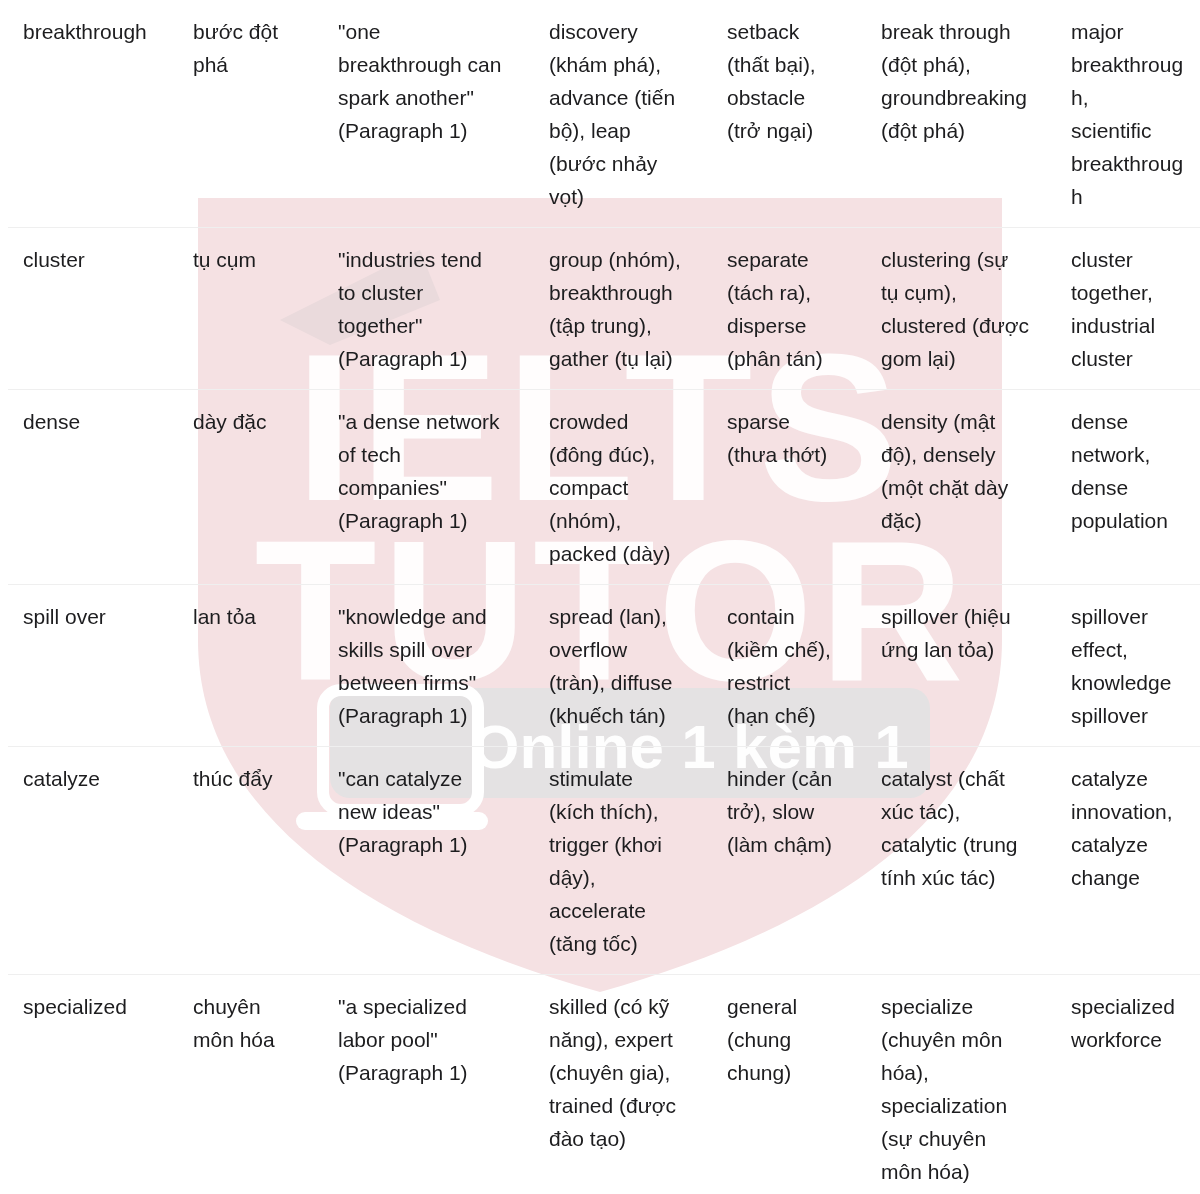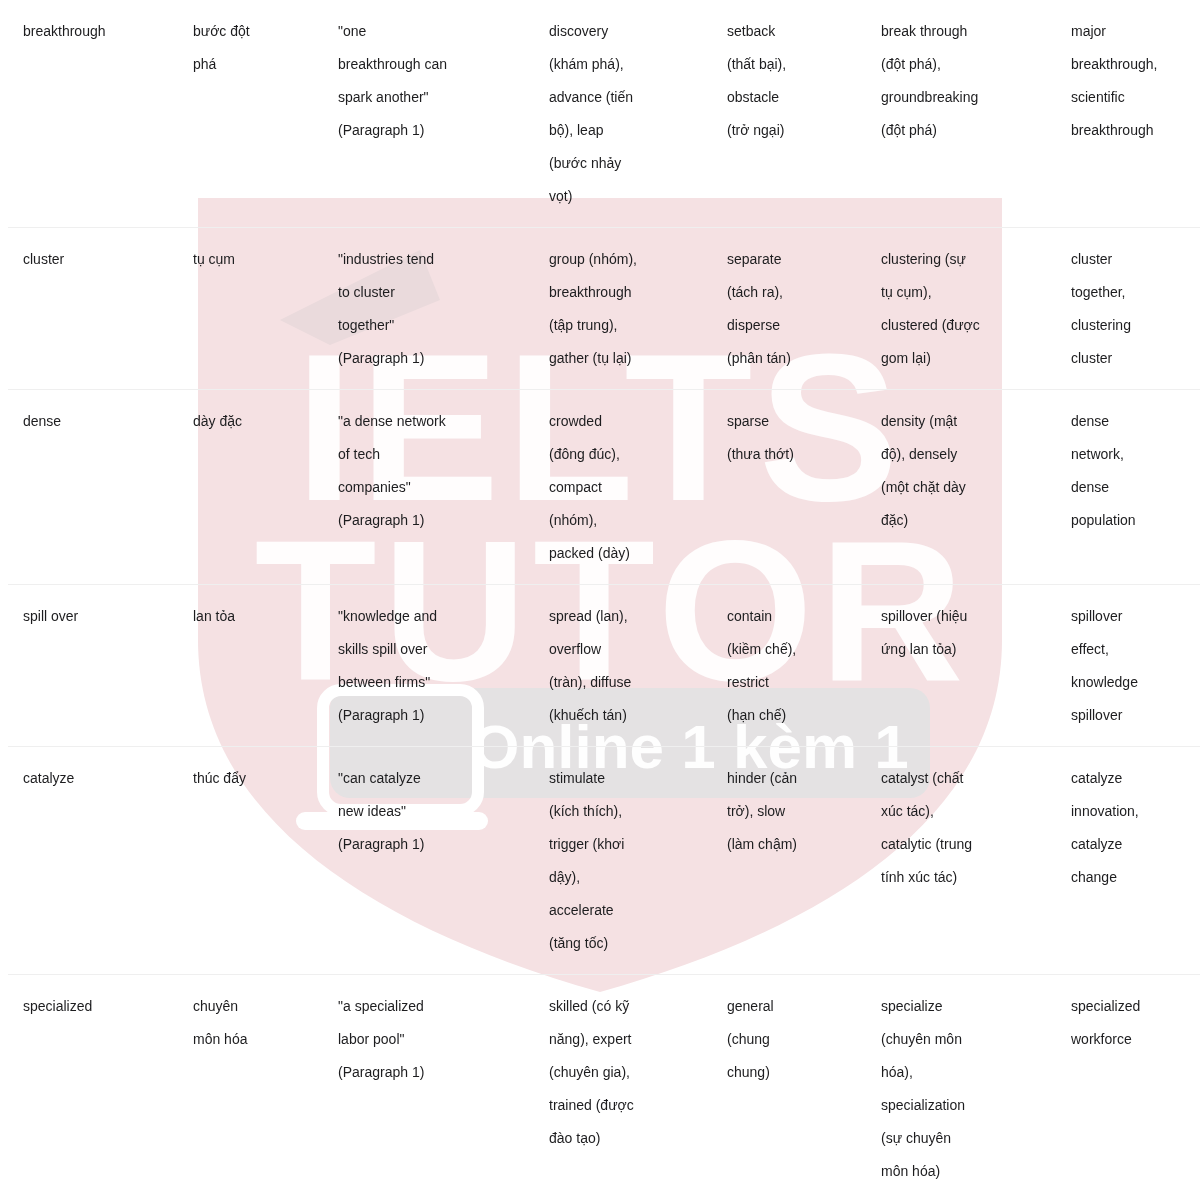--- a/index.html
+++ b/index.html
@@ -28,21 +28,21 @@
       position: absolute;
       left: 8px;
       top: 0;
       width: 1192px;
       border-collapse: collapse;
       z-index: 1;
       table-layout: fixed;
     }
     .vocab-table td {
       vertical-align: top;
-      font-size: 14px;
+      font-size: 21px;
       line-height: 33px;
       padding: 15px 8px 14px 15px;
       white-space: normal;
       word-wrap: break-word;
     }
     .vocab-table tr {
       border-bottom: 1px solid #efefef;
     }
     .vocab-table tr:last-child {
       border-bottom: none;
@@ -159,21 +159,21 @@
         </td>
         <td class="c5">
           <span class="cell-line">clustering (sự</span>
           <span class="cell-line">tụ cụm),</span>
           <span class="cell-line">clustered (được</span>
           <span class="cell-line">gom lại)</span>
         </td>
         <td class="c6">
           <span class="cell-line">cluster</span>
           <span class="cell-line">together,</span>
-          <span class="cell-line">clustering</span>
+          <span class="cell-line">industrial</span>
           <span class="cell-line">cluster</span>
         </td>
       </tr>
       <tr>
         <td class="c0">
           <span class="cell-line">dense</span>
         </td>
         <td class="c1">
           <span class="cell-line">dày đặc</span>
         </td>

